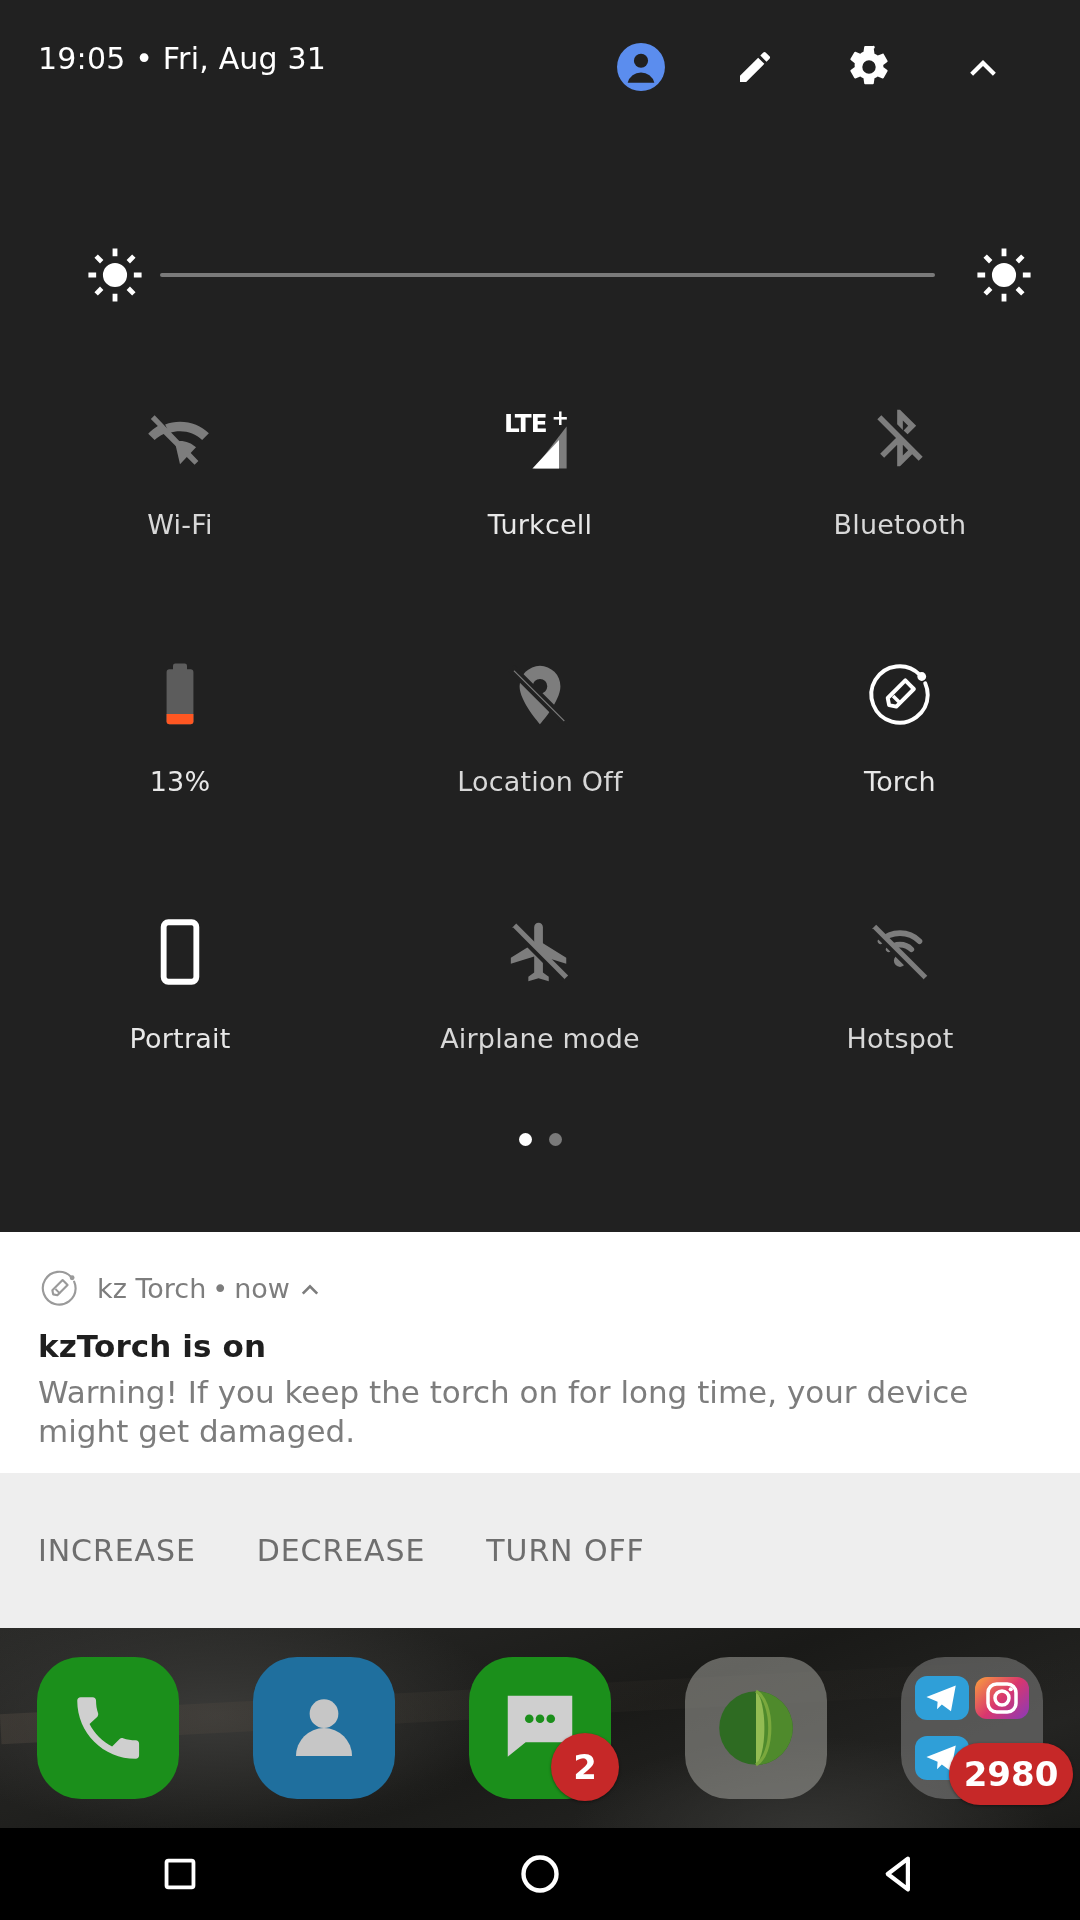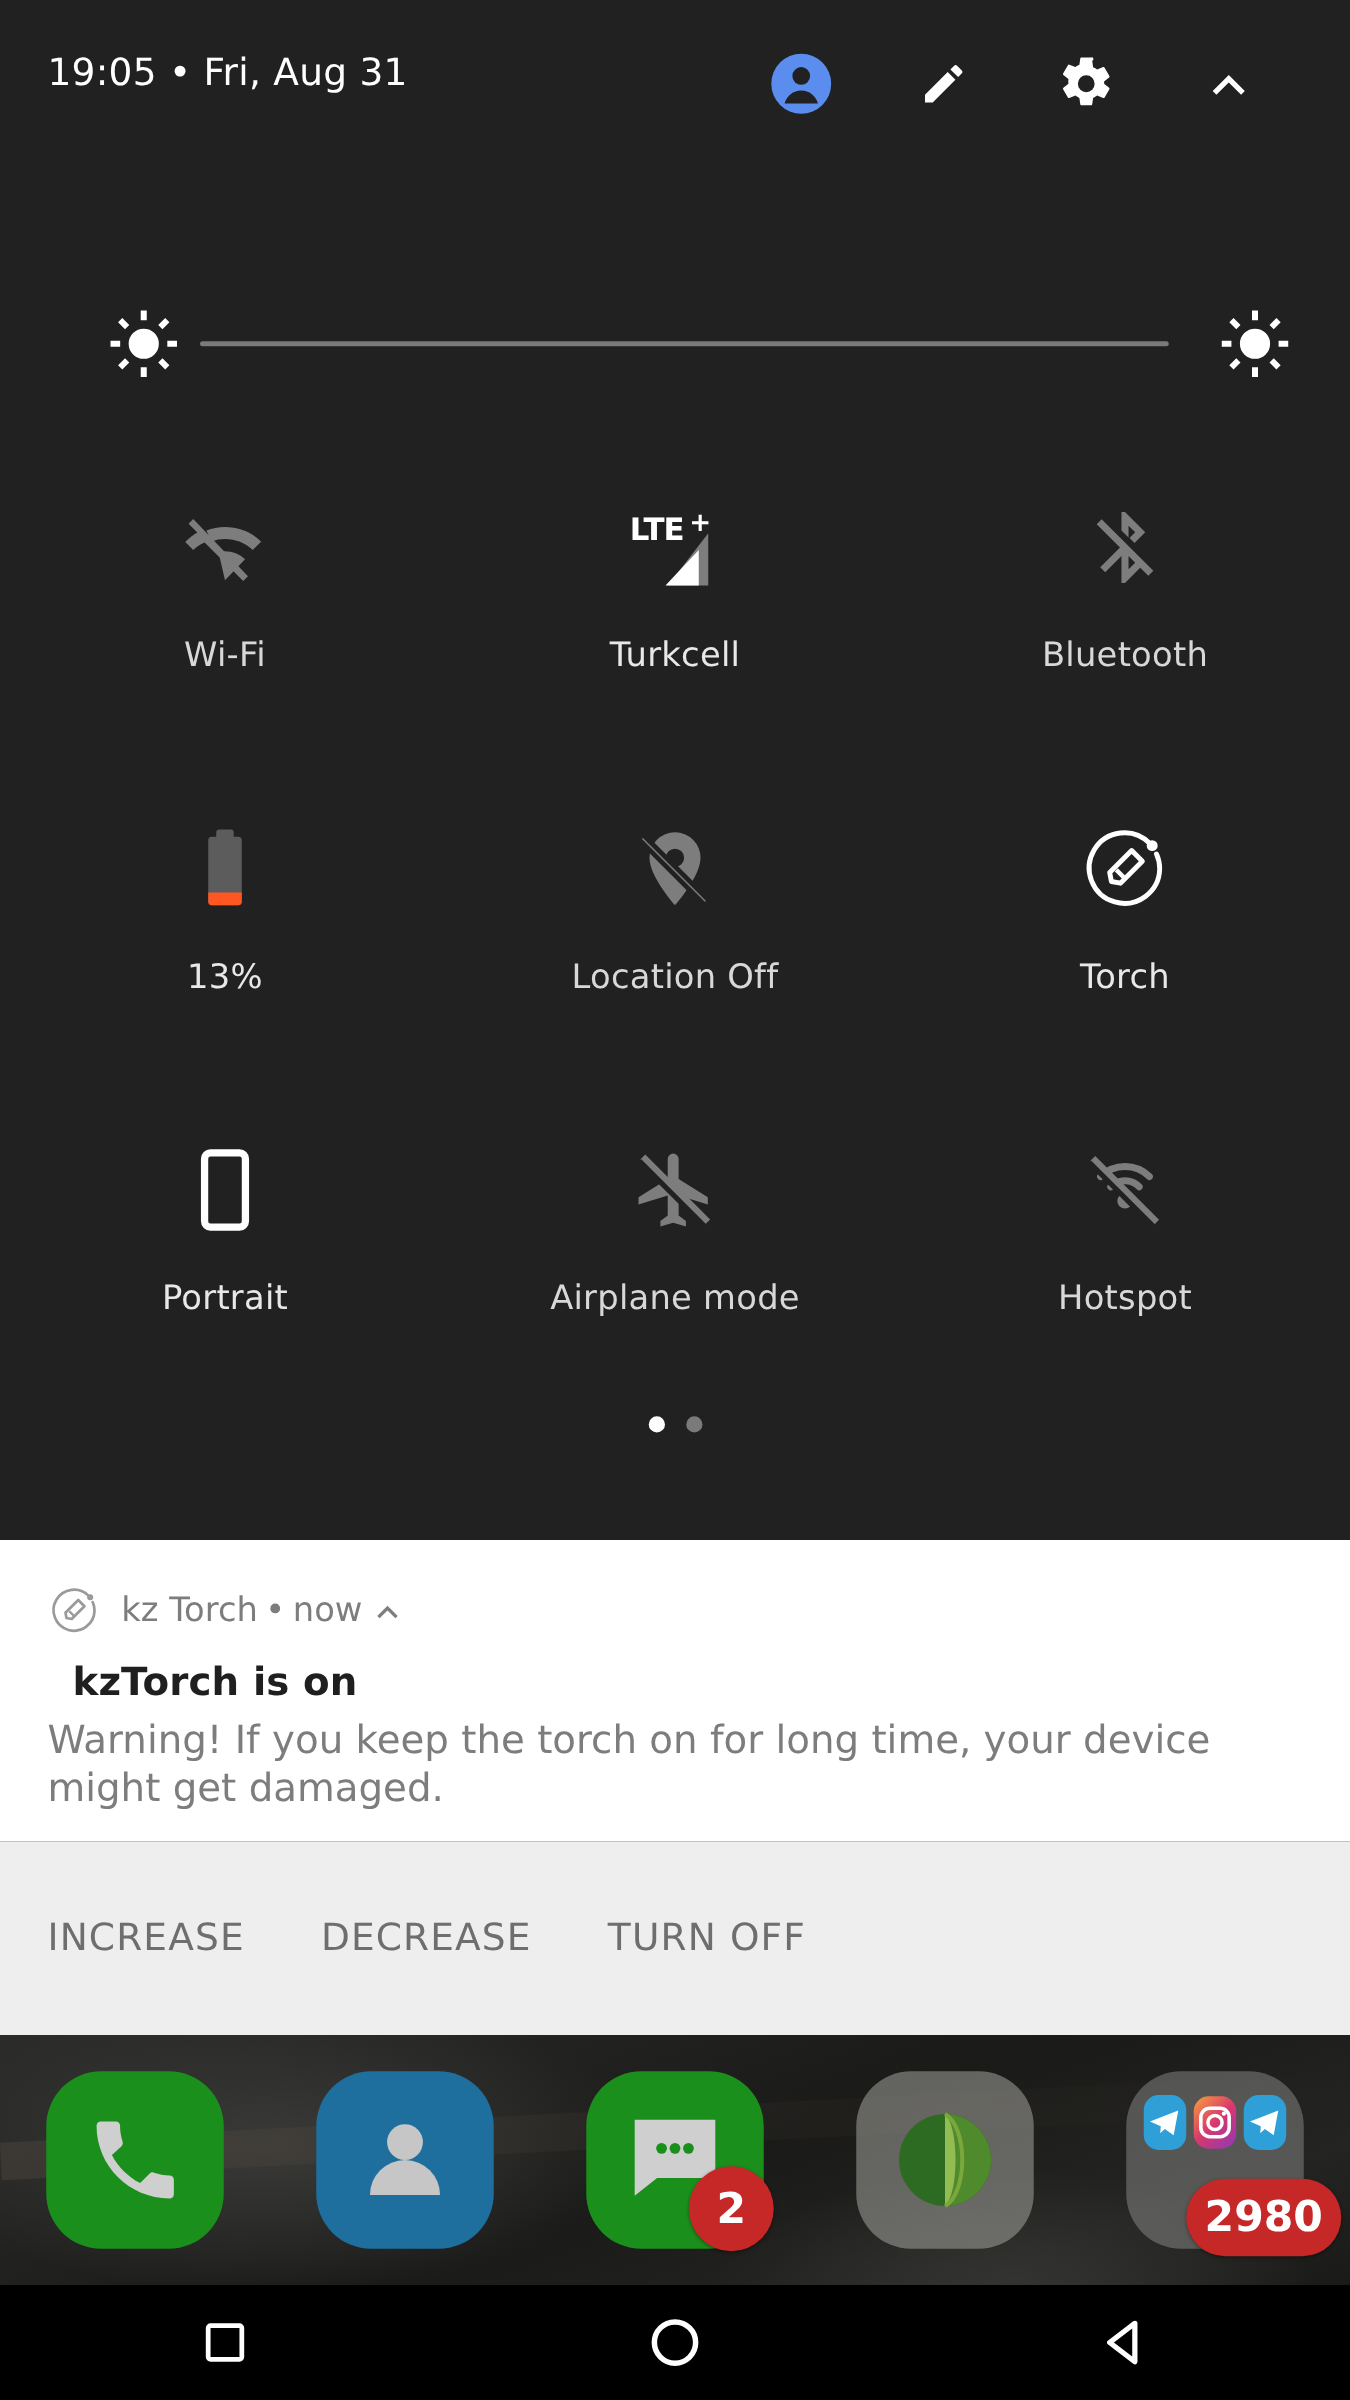--- a/index.html
+++ b/index.html
@@ -85,21 +85,21 @@
     position:absolute; left:38px; top:35px;
     display:flex; align-items:center; gap:16px;
   }
   #notif-app-icon { width:43px; height:43px; flex:none; }
   #notif-head-text {
     font-size:27px; color:#7d7d7d; white-space:nowrap;
     display:flex; align-items:center; gap:6px;
   }
   #notif-title {
     position:absolute; left:38px; top:96px;
-    font-size:31px; color:#1f1f1f; font-weight:700; letter-spacing:0.1px;margin-left:20px;
+    font-size:31px; color:#1f1f1f; font-weight:700; letter-spacing:0.1px;
   }
   #notif-body {
     position:absolute; left:38px; top:141px; width:1010px;
     font-size:31px; color:#7d7d7d; line-height:39px;
   }
   #notif-actions {
     position:absolute; left:0; top:1473px; width:1080px; height:155px;
     background:#eeeeee;
     display:flex; align-items:center;
     padding-left:38px;
@@ -153,21 +153,21 @@
     width:68px; height:68px; font-size:34px;
   }
   #badge-folder {
     right:-30px; bottom:-6px;
     width:124px; height:62px; font-size:34px;
   }
   
   #folder-icon {
     background:rgba(160,160,160,0.42);
     display:grid;
-    grid-template-columns:1fr 1fr 1fr;
+    grid-template-columns:1fr 1fr;
     grid-template-rows:1fr 1fr;
     gap:6px; padding:14px;
   }
   .mini {
     border-radius:12px;
     display:flex; align-items:center; justify-content:center;
     overflow:hidden;
   }
 
   

